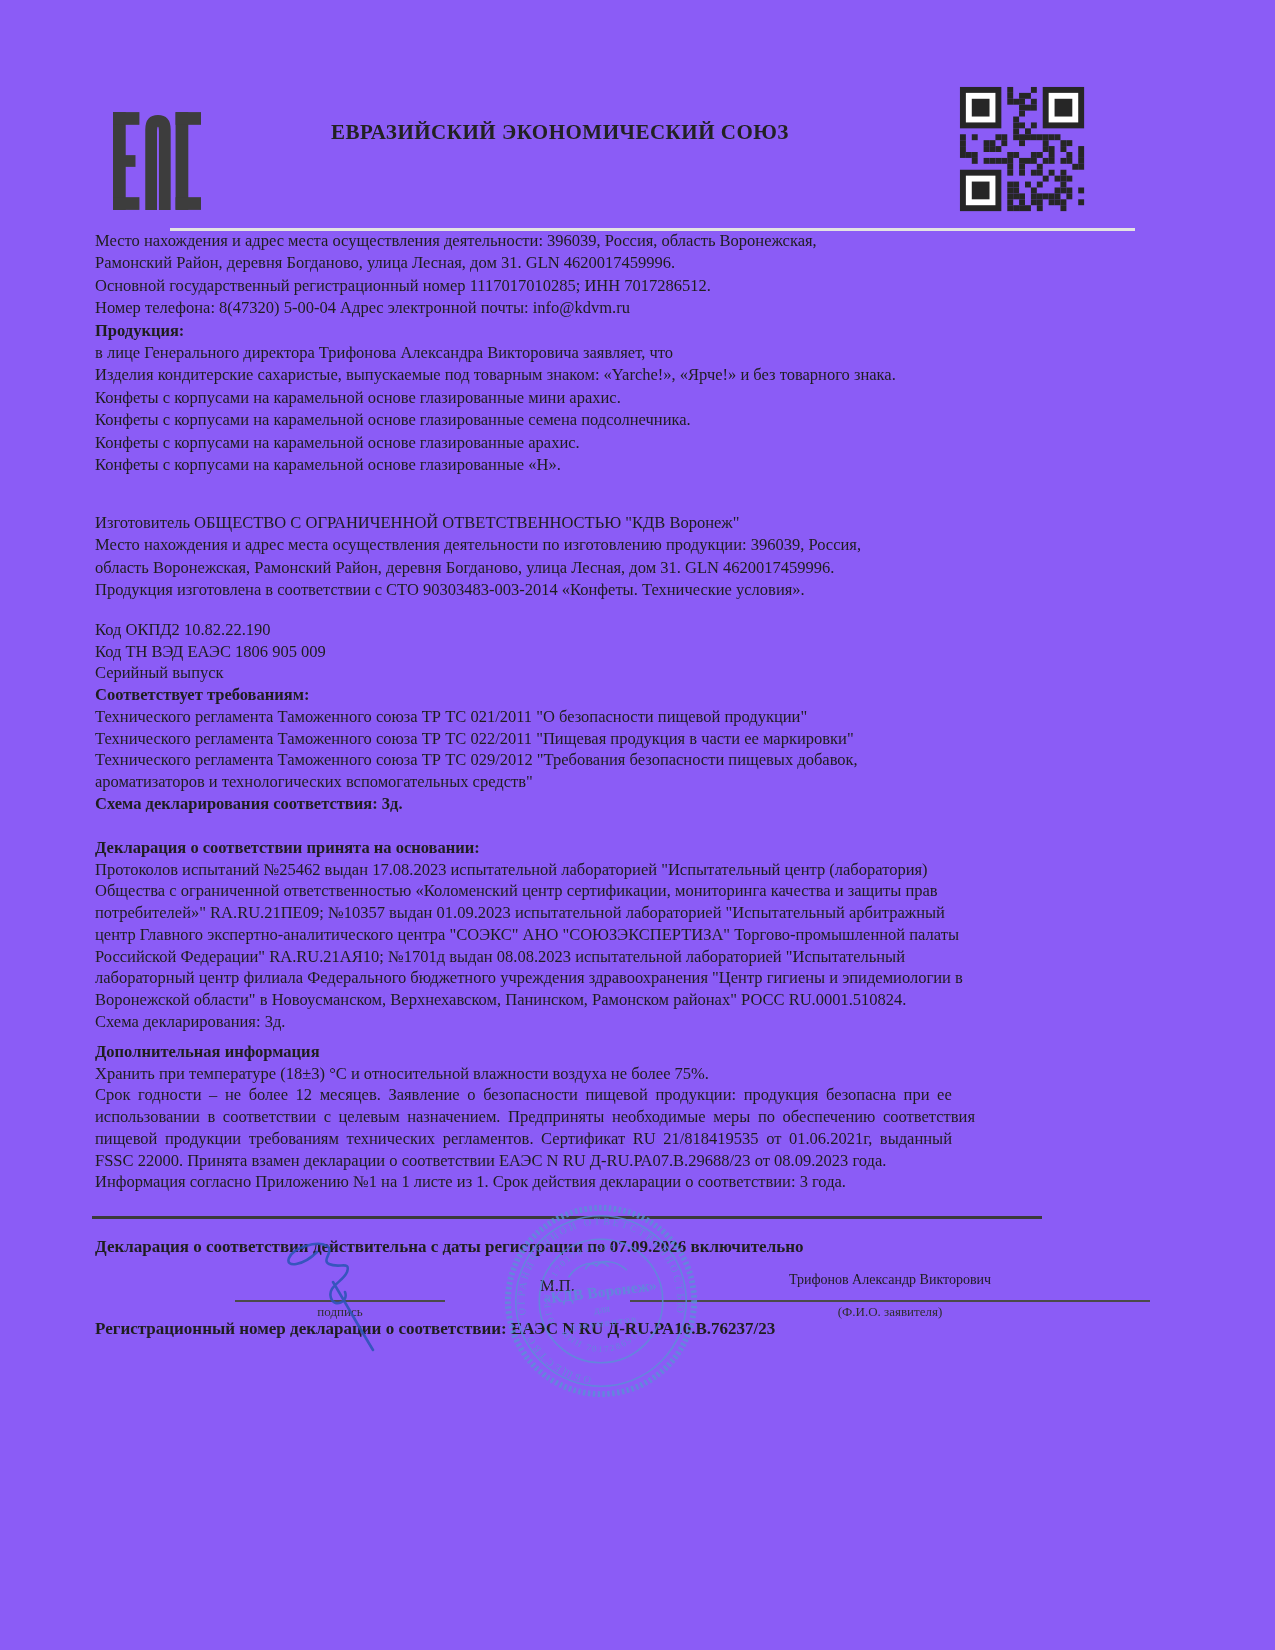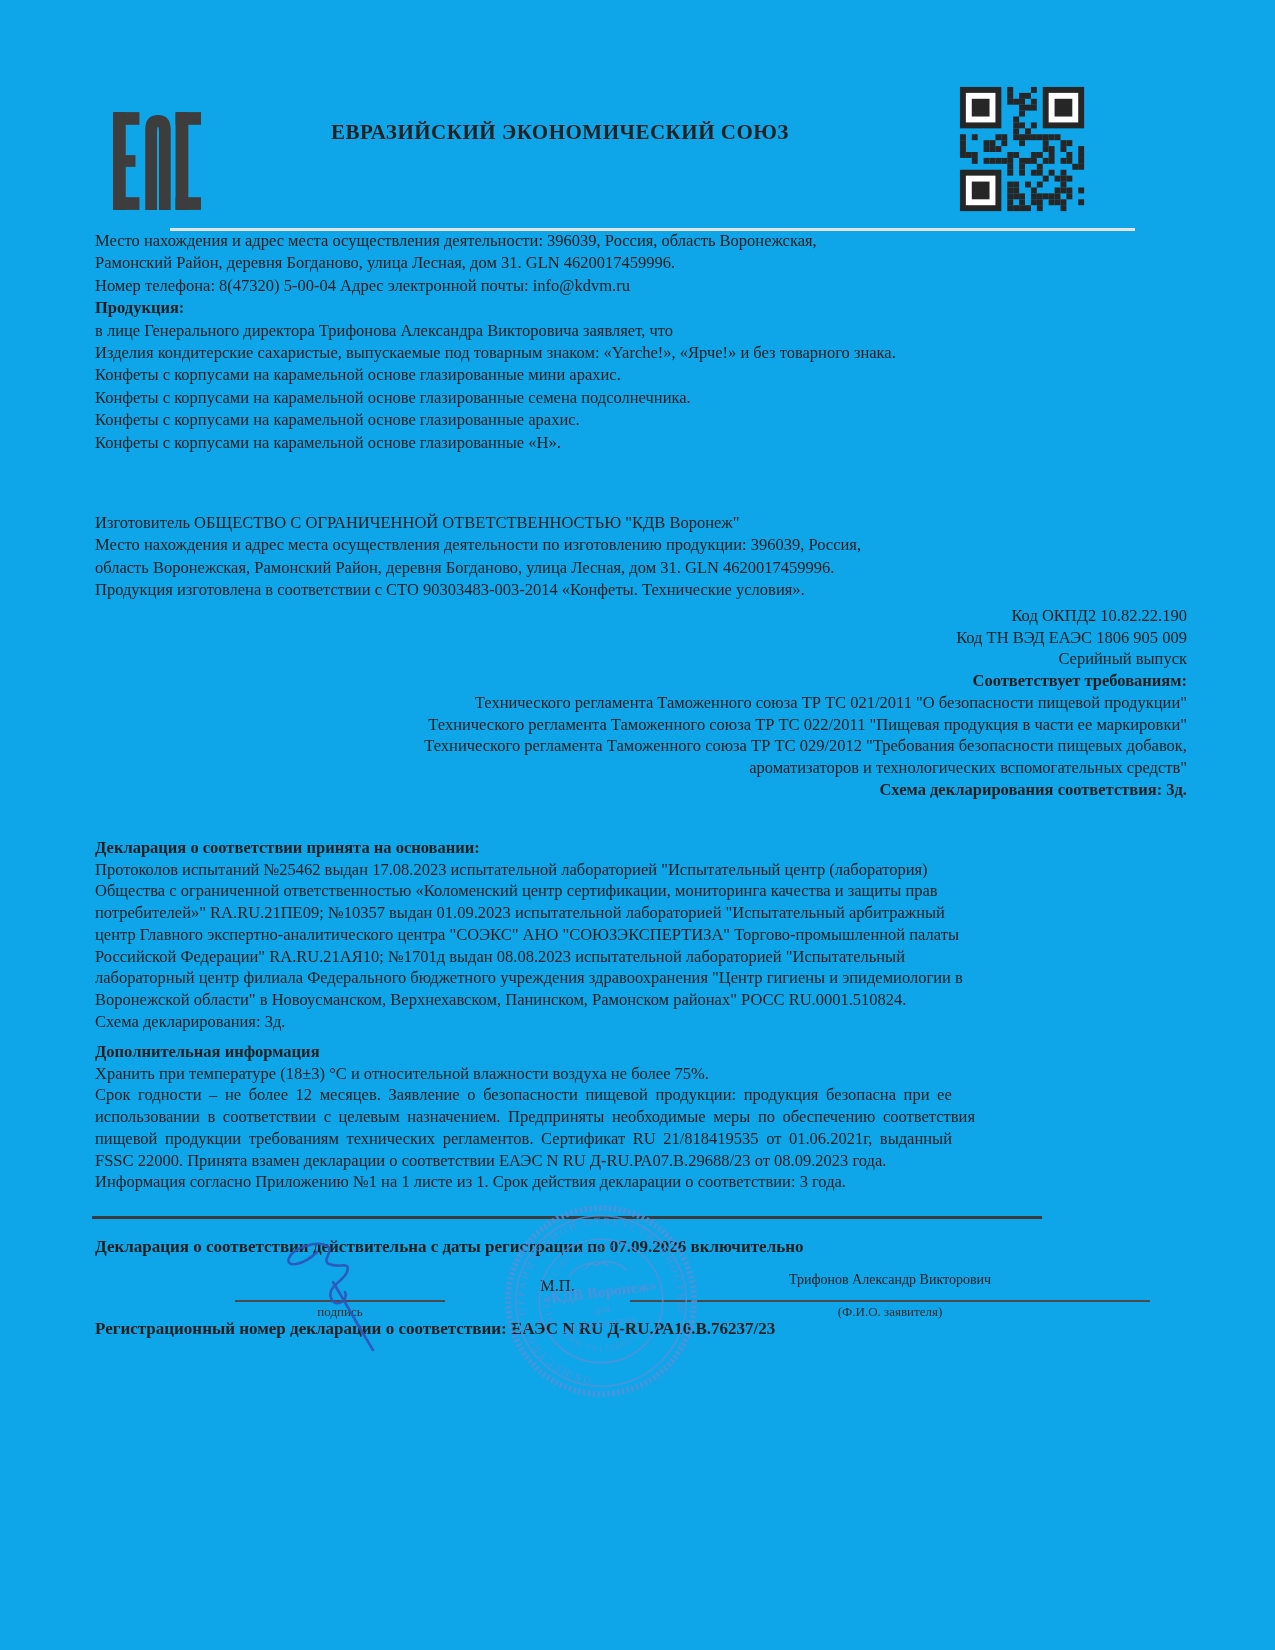--- a/index.html
+++ b/index.html
@@ -1,16 +1,16 @@
 <!DOCTYPE html>
 <html><head>
 <meta charset="utf-8">
 <style>
   html,body{margin:0;padding:0;background:#fff;}
-  .page{position:relative;width:1275px;height:1650px;background:#0ea5e9;overflow:hidden;
+  .page{position:relative;width:1275px;height:1650px;background:#8b5cf6;overflow:hidden;
         font-family:"Liberation Serif","DejaVu Serif",serif;color:#1e1e1e;}
   .blk{position:absolute;left:95px;width:1092px;font-size:16.5px;line-height:22.4px;}
   .line{white-space:nowrap;}
   .bold{font-weight:bold;}
   .just{word-spacing:0.21em;}
   .title{position:absolute;left:235px;top:117px;width:650px;text-align:center;
          font-weight:bold;font-size:21px;line-height:30px;letter-spacing:.5px;color:#222;}
   .faint-rule{position:absolute;left:170px;top:228px;width:965px;height:3px;background:#e3e3e3;}
   .dark-rule{position:absolute;left:92px;top:1216px;width:950px;height:3px;background:#3a3a3a;}
   .validity{position:absolute;left:95px;top:1237px;width:1092px;font-weight:bold;font-size:17px;}
@@ -181,38 +181,39 @@
       <rect x="3" y="87" width="42" height="42" fill="#262626"></rect>
       <rect x="9" y="93" width="30" height="30" fill="#ffffff"></rect>
       <rect x="15" y="99" width="18" height="18" fill="#262626"></rect>
     </svg>
 
   <div class="faint-rule"></div>
 
   <div class="blk" style="top:230px;">
     <div class="line">Место нахождения и адрес места осуществления деятельности: 396039, Россия, область Воронежская,</div>
     <div class="line">Рамонский Район, деревня Богданово, улица Лесная, дом 31. GLN 4620017459996.</div>
+    <div class="line">Основной государственный регистрационный номер 1117017010285; ИНН 7017286512.</div>
     <div class="line">Номер телефона: 8(47320) 5-00-04 Адрес электронной почты: info@kdvm.ru</div>
     <div class="line bold">Продукция:</div>
     <div class="line">в лице Генерального директора Трифонова Александра Викторовича заявляет, что</div>
     <div class="line">Изделия кондитерские сахаристые, выпускаемые под товарным знаком: «Yarche!», «Ярче!» и без товарного знака.</div>
     <div class="line">Конфеты с корпусами на карамельной основе глазированные мини арахис.</div>
     <div class="line">Конфеты с корпусами на карамельной основе глазированные семена подсолнечника.</div>
     <div class="line">Конфеты с корпусами на карамельной основе глазированные арахис.</div>
     <div class="line">Конфеты с корпусами на карамельной основе глазированные «Н».</div>
   </div>
 
   <div class="blk" style="top:512px;">
     <div class="line"><span>Изготовитель</span><span> ОБЩЕСТВО С ОГРАНИЧЕННОЙ ОТВЕТСТВЕННОСТЬЮ "КДВ Воронеж"</span></div>
     <div class="line">Место нахождения и адрес места осуществления деятельности по изготовлению продукции: 396039, Россия,</div>
     <div class="line">область Воронежская, Рамонский Район, деревня Богданово, улица Лесная, дом 31. GLN 4620017459996.</div>
     <div class="line">Продукция изготовлена в соответствии с СТО 90303483-003-2014 «Конфеты. Технические условия».</div>
   </div>
 
-  <div class="blk" style="top:605px;line-height:21.7px;text-align:right;">
+  <div class="blk" style="top:619px;line-height:21.7px;">
     <div class="line">Код ОКПД2 10.82.22.190</div>
     <div class="line">Код ТН ВЭД ЕАЭС 1806 905 009</div>
     <div class="line">Серийный выпуск</div>
     <div class="line bold">Соответствует требованиям:</div>
     <div class="line">Технического регламента Таможенного союза ТР ТС 021/2011 "О безопасности пищевой продукции"</div>
     <div class="line">Технического регламента Таможенного союза ТР ТС 022/2011 "Пищевая продукция в части ее маркировки"</div>
     <div class="line">Технического регламента Таможенного союза ТР ТС 029/2012 "Требования безопасности пищевых добавок,</div>
     <div class="line">ароматизаторов и технологических вспомогательных средств"</div>
     <div class="line bold">Схема декларирования соответствия: 3д.</div>
   </div>

